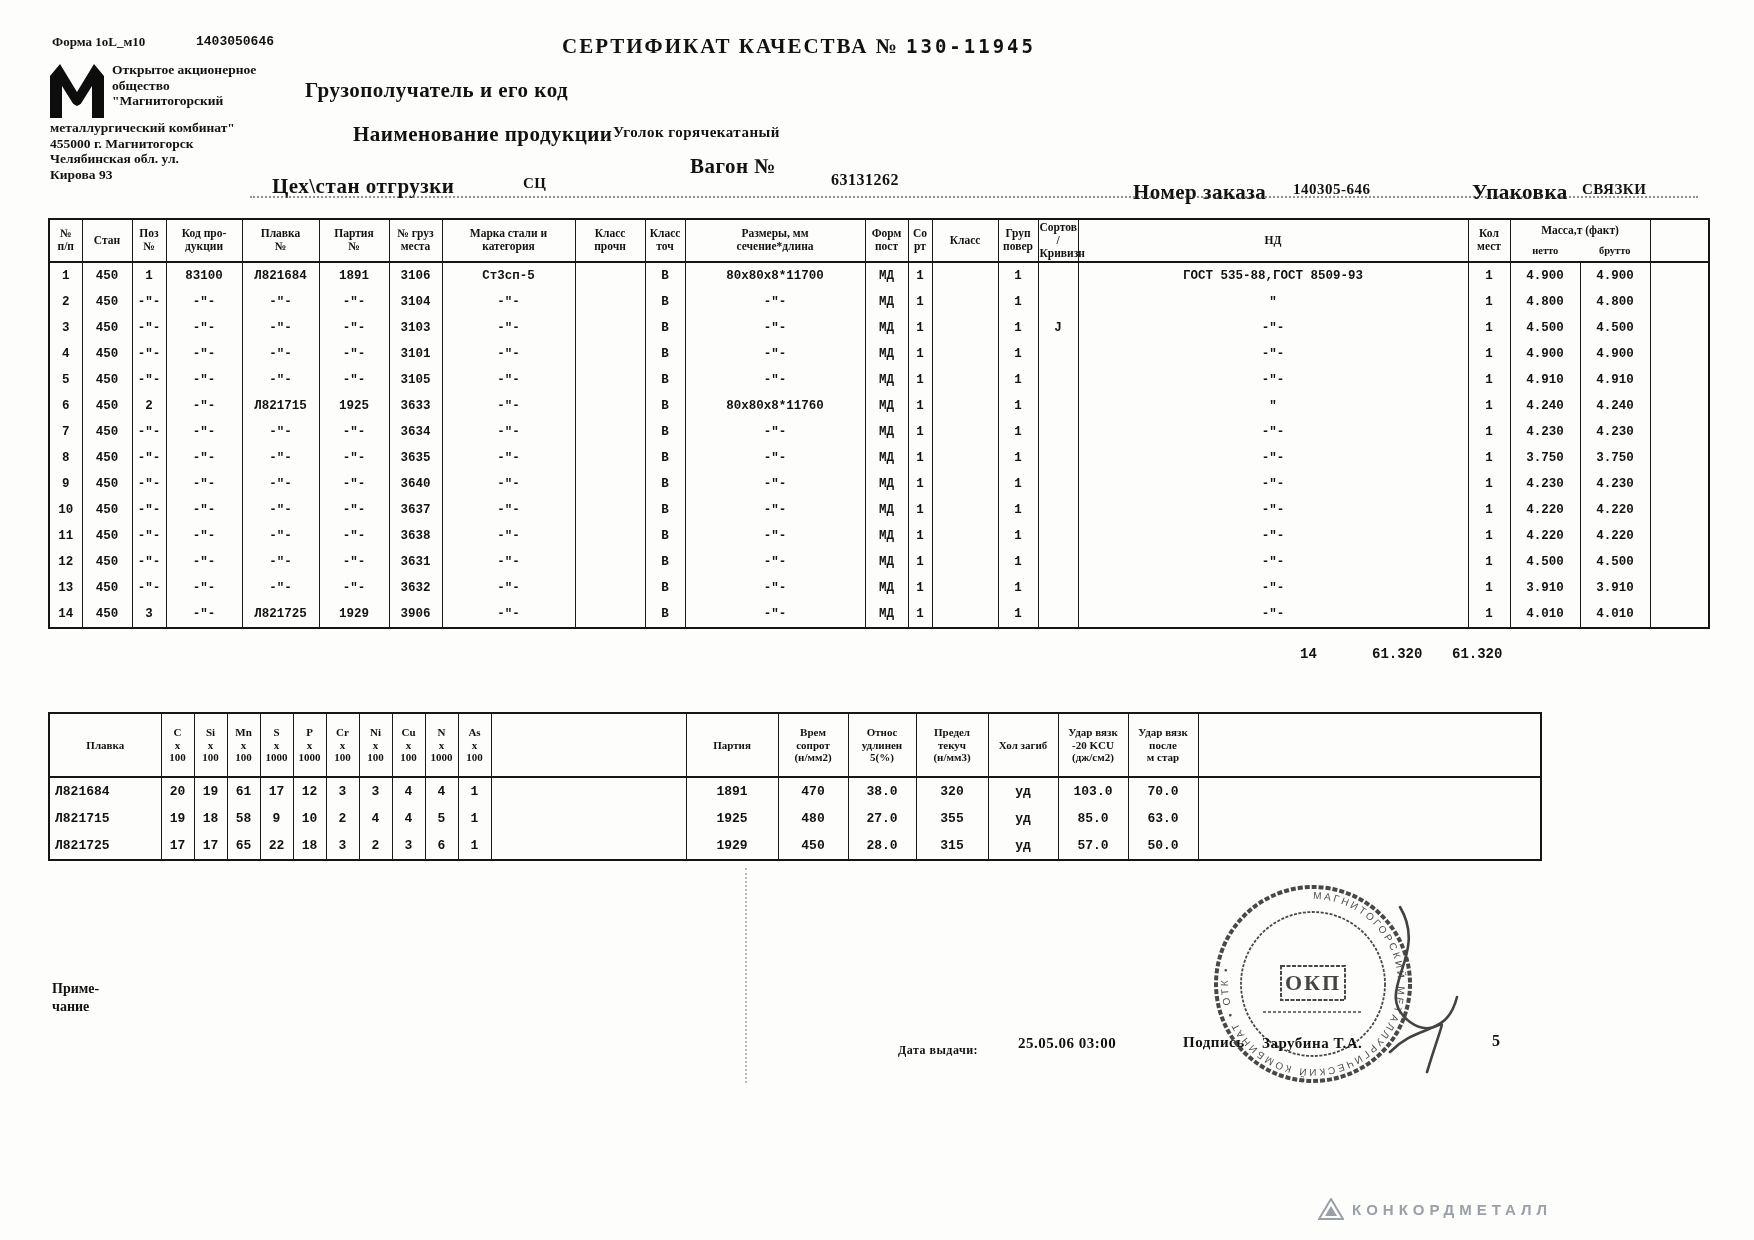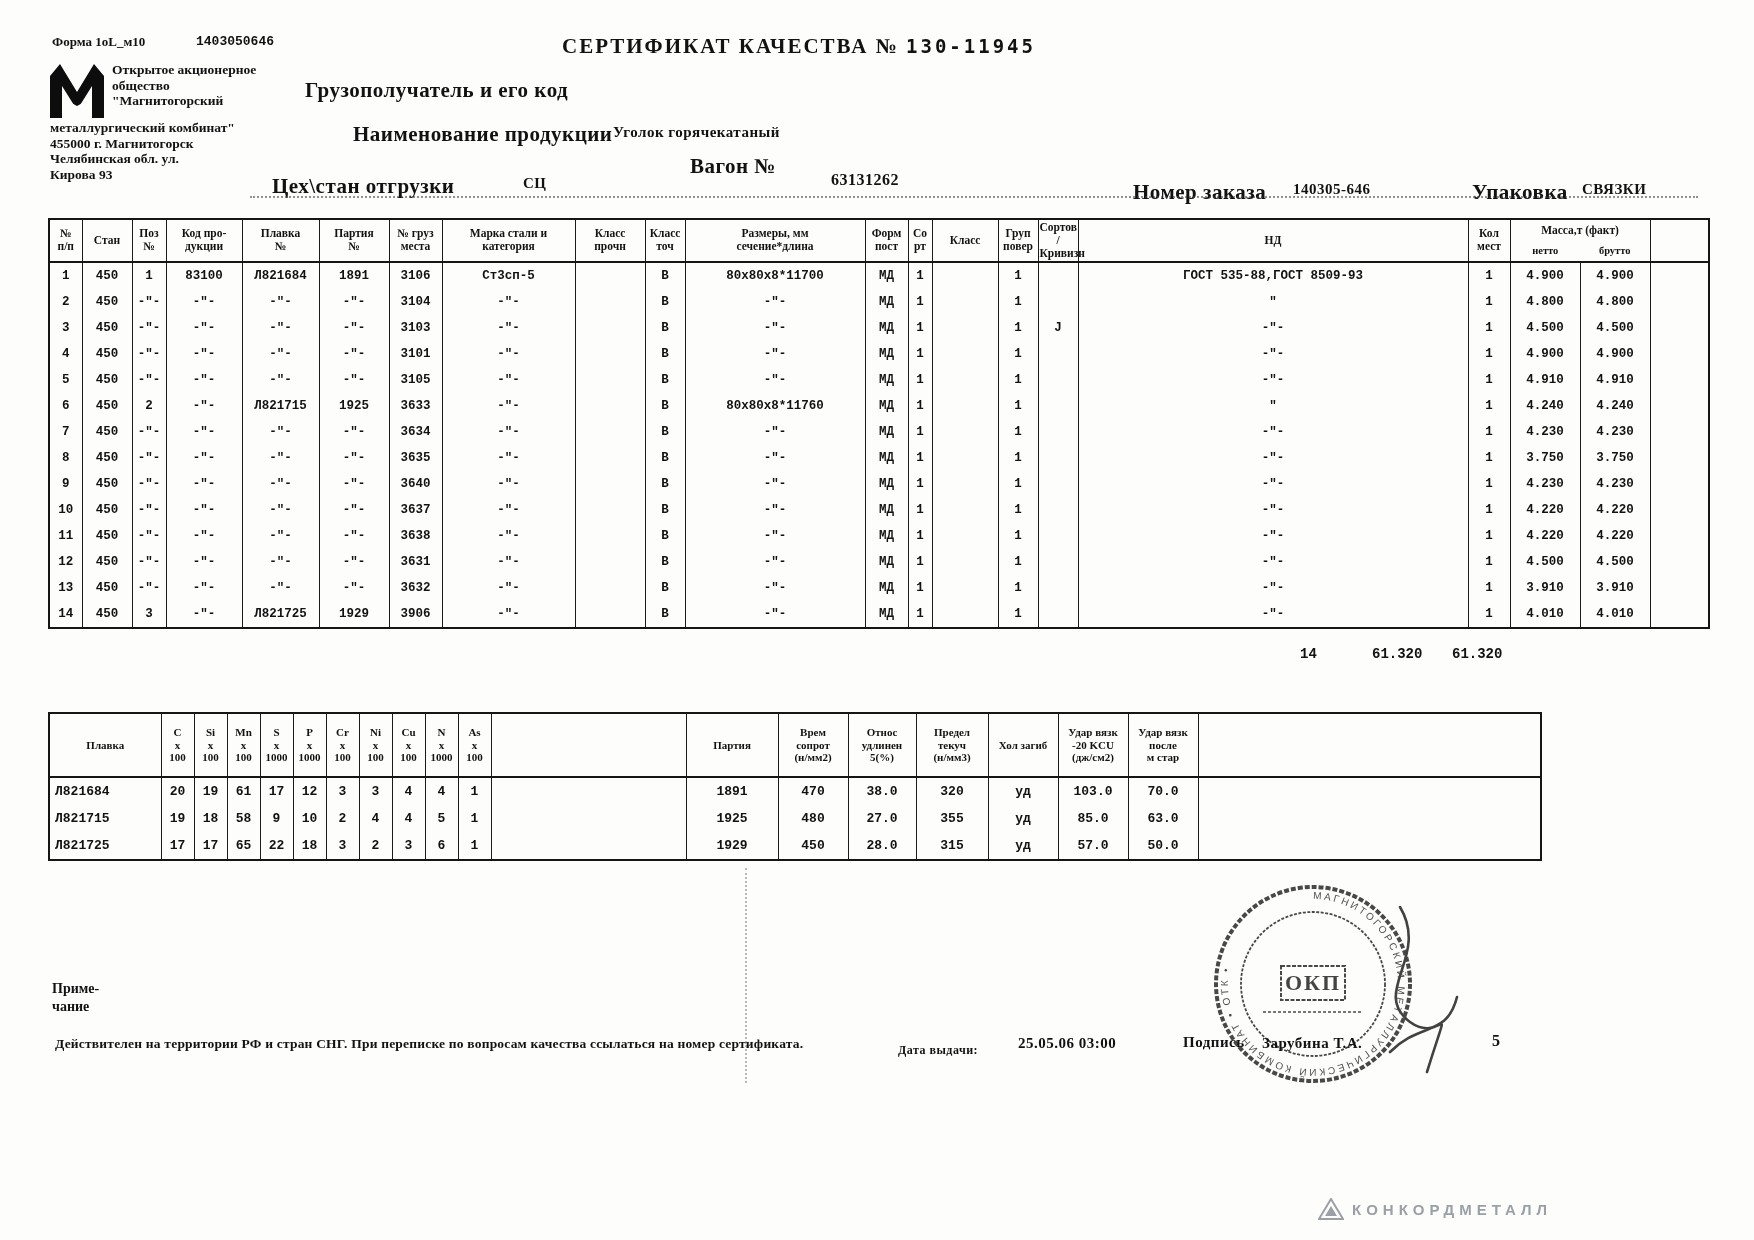--- a/index.html
+++ b/index.html
@@ -650,21 +650,20 @@
       </tbody>
   </table>
 
   <div class="abs fold-dots" style="left:745px; top:868px; height:215px;"></div>
 
   <div class="abs" style="left:52px; top:980px; font-size:14px; font-weight:bold; line-height:18px;">
     <div>Приме-</div>
     <div>чание</div>
   </div>
 
-  <div id="legal" class="abs" style="left:55px; top:1036px; width:780px;">Действителен на территории РФ и стран СНГ. При переписке по вопросам качества ссылаться на номер сертификата.</div>
   <div class="abs lbl" style="left:898px; top:1034px; font-size:12px;margin-top:9px;">Дата выдачи:</div>
   <div class="abs val" style="left:1018px; top:1035px;">25.05.06 03:00</div>
   <div class="abs lbl" style="left:1183px; top:1034px; font-size:15px;">Подпись</div>
   <div class="abs val" style="left:1262px; top:1035px;">Зарубина Т.А.</div>
   <div class="abs val" style="left:1492px; top:1032px; font-size:16px;">5</div>
 
   <svg class="abs stamp-wrap" style="left:1185px; top:872px;" width="300" height="230" viewBox="0 0 300 230">
     <defs>
       <path id="ringPath" d="M 128 27 A 85 85 0 1 1 127.9 27" fill="none"></path>
     </defs>

